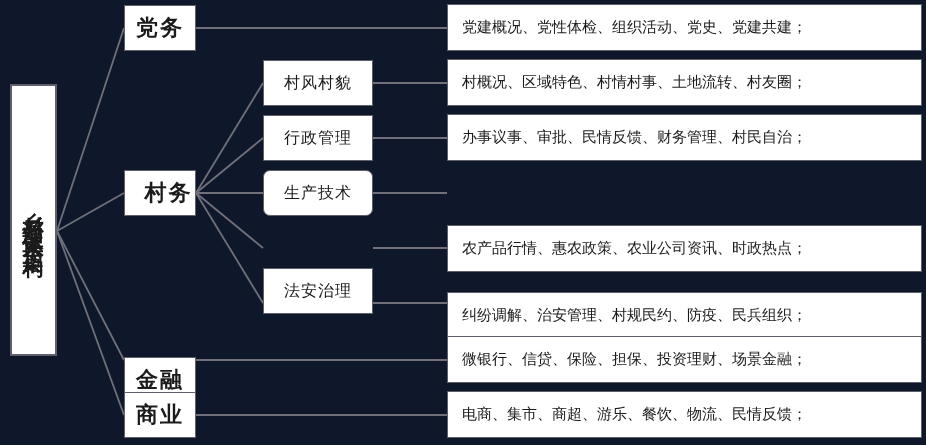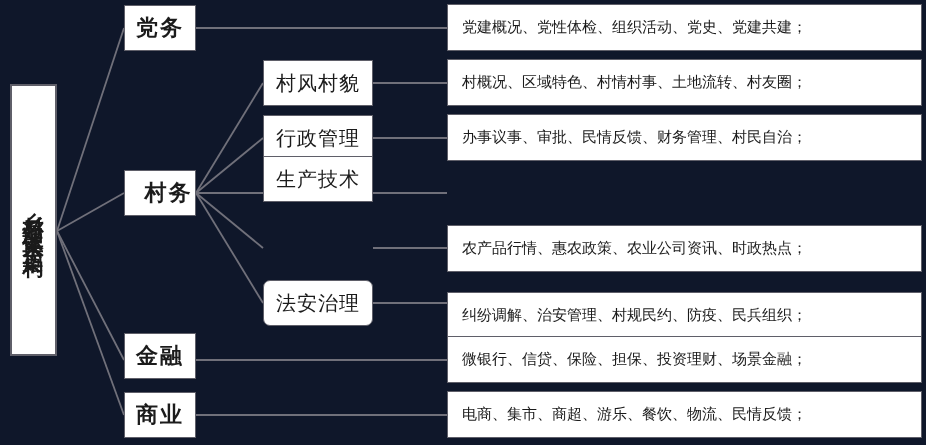--- a/index.html
+++ b/index.html
@@ -53,41 +53,41 @@
     width: 72px;
     height: 46px;
     font-size: 22px;
     font-weight: bold;
     letter-spacing: 2px;
   }
   .l2 {
     left: 263px;
     width: 110px;
     height: 46px;
-    font-size: 20px;
+    font-size: 16px;
     letter-spacing: 1px;
   }
   .leaf {
     left: 447px;
     width: 475px;
     height: 47px;
     justify-content: flex-start;
     padding-left: 14px;
     font-size: 15px;
     white-space: nowrap;
   }
   .t-dangwu  { top: 5px; }
   .t-cunwu   { top: 170px; padding-left: 17px; }
-  .t-jinrong { top: 333px; }
+  .t-jinrong { top: 357px; }
   .t-shangye { top: 392px; }
   .s-0 { top: 60px; }
   .s-1 { top: 115px; }
-  .s-2 { top: 156px; }
+  .s-2 { top: 170px; border-radius: 7px; }
   .s-3 { top: 225px; }
-  .s-4 { top: 280px; border-radius: 7px; }
+  .s-4 { top: 268px; }
   .r-0 { top: 4px; }
   .r-1 { top: 59px; }
   .r-2 { top: 114px; }
   .r-3 { top: 169px; }
   .r-4 { top: 225px; }
   .r-5 { top: 292px; text-align: right; }
   .r-6 { top: 336px; }
   .r-7 { top: 391px; }
 </style>
 </head>

